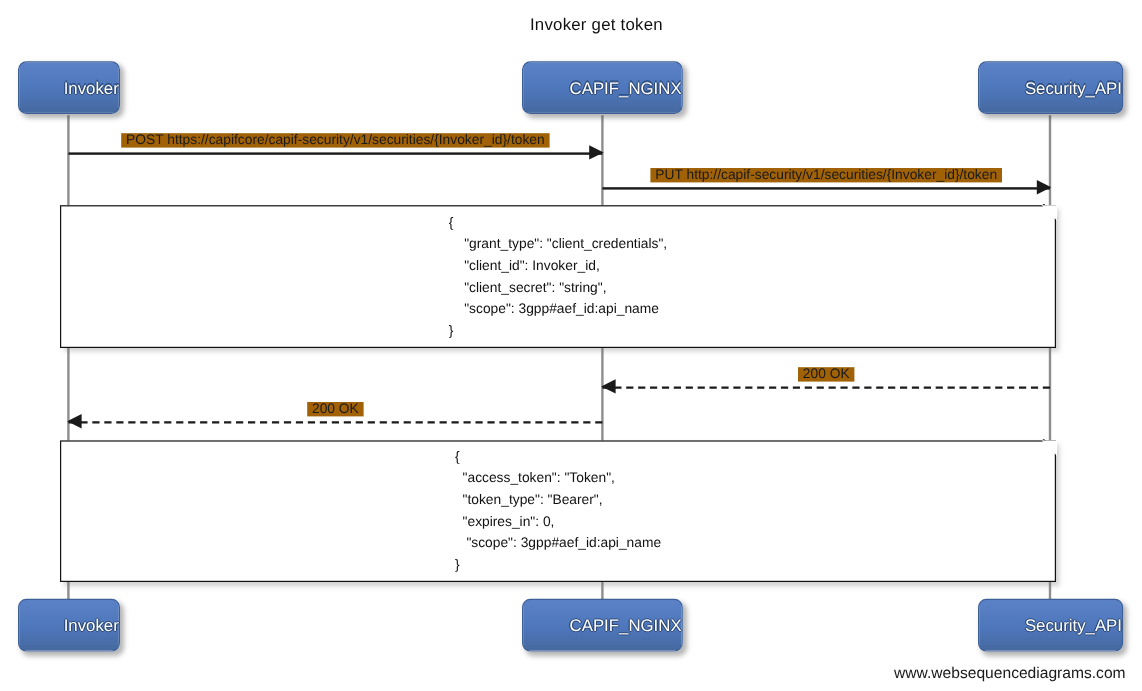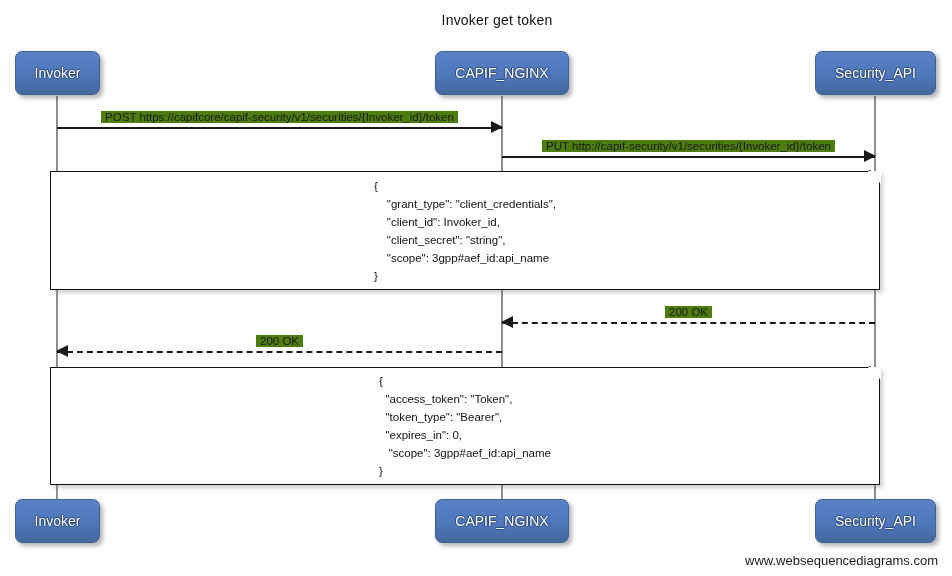--- a/index.html
+++ b/index.html
@@ -49,21 +49,21 @@
   
   .actor-box {
     position: absolute;
     box-sizing: border-box;
     background: linear-gradient(180deg, #5b82c6 0%, #4e76bb 55%, #45699f 100%);
     border: 1px solid #3d6099;
     border-radius: 7px;
     box-shadow: 3px 3px 4px rgba(60, 60, 60, 0.38);
     display: flex;
     align-items: center;
-    justify-content: center;
+    justify-content: flex-end;
     height: 44px;
   }
   .actor-label {
     font-size: 14px;
     color: #ffffff;
     font-weight: 400;
     white-space: nowrap;
     text-shadow:
        1px  0   0 #2d4a78,
       -1px  0   0 #2d4a78,
@@ -109,21 +109,21 @@
     position: absolute;
     bottom: 3px;
     width: 100%;
     text-align: center;
     font-size: 11.5px;
     color: #1a1a1a;
     white-space: nowrap;
     line-height: 14px;
   }
   .msg .msg-label span {
-    background: #4d7c0f;
+    background: #a16207;
     padding: 0 4px;
   }
 
   
   .note {
     position: absolute;
     box-sizing: border-box;
     background: #ffffff;
     border: 1.5px solid #111111;
     box-shadow: 3px 3px 4px rgba(120, 120, 120, 0.35);

